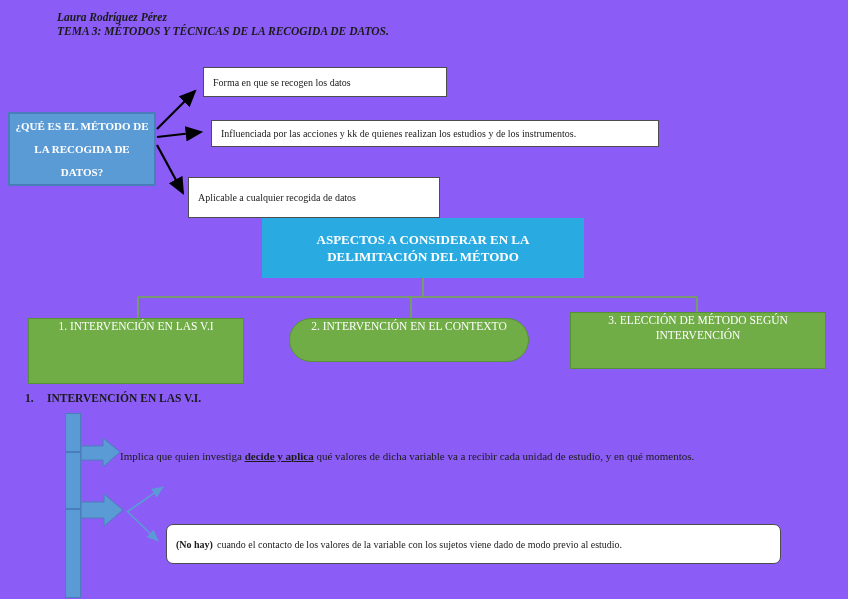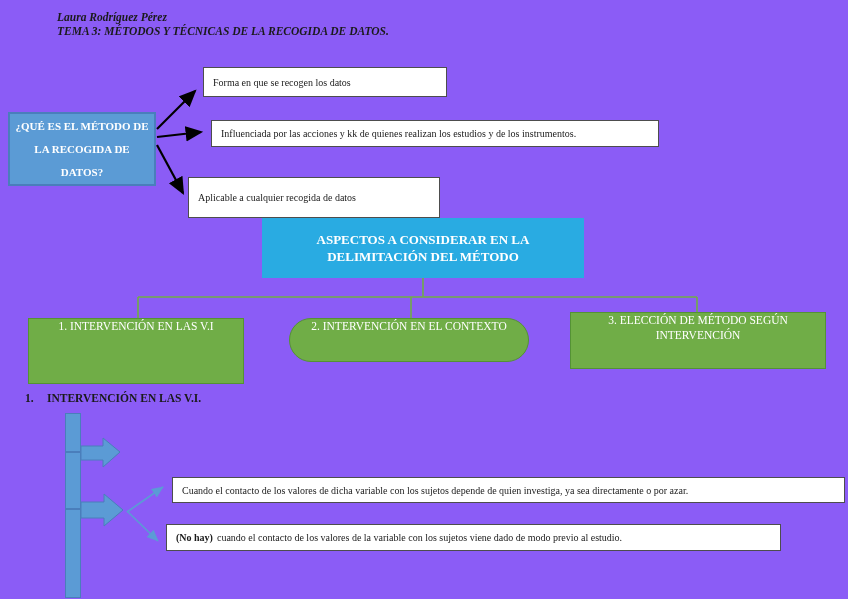--- a/index.html
+++ b/index.html
@@ -51,21 +51,21 @@
   
   .sec-heading{left:25px;top:392px;font-weight:bold;font-size:11.5px;}
   .sec-heading .num{display:inline-block;width:22px;}
   .bar-seg{left:65px;width:16px;background:var(--blue);border:1px solid var(--blue-border);}
   .seg1{top:413px;height:39px;}
   .seg2{top:452px;height:57px;}
   .seg3{top:509px;height:89px;}
   .implica{left:120px;top:450px;width:716px;font-size:11px;white-space:nowrap;}
   .implica b u{font-weight:bold;}
   .boxD{left:172px;top:477px;width:673px;height:26px;border-width:1px;}
-  .boxE{left:166px;top:524px;width:615px;height:27px;border-width:1.5px;}
+  .boxE{left:166px;top:524px;width:615px;height:40px;border-width:1.5px;border-radius:7px;}
   .boxE b{margin-right:4px;}
 </style>
 </head>
 <body>
 
 <div class="page">
 
   <svg class="overlay" viewBox="0 0 848 599">
     <defs>
       <marker id="mBlack" markerWidth="9" markerHeight="9" refX="7" refY="3.5" orient="auto">
@@ -133,23 +133,23 @@
   </div>
 
   <div class="abs sec-heading z2">
     <span class="num">1.</span><span>INTERVENCIÓN EN LAS V.I.</span>
   </div>
 
   <div class="abs bar-seg seg1 z2"></div>
   <div class="abs bar-seg seg2 z2"></div>
   <div class="abs bar-seg seg3 z2"></div>
 
+  <div class="abs implica z2">
+    <span>Implica que quien investiga </span><b><u><span>decide y aplica</span></u></b><span> qué valores de dicha variable va a recibir cada unidad de estudio, y en qué momentos.</span>
+  </div>
 
-  <div class="abs wbox boxD z2">
-    <span>Cuando el contacto de los valores de dicha variable con los sujetos depende de quien investiga, ya sea directamente o por azar.</span>
-  </div>
 
   <div class="abs wbox boxE z2">
     <b>(No hay)</b>
       <span>cuando el contacto de los valores de la variable con los sujetos viene dado de modo previo al estudio.</span>
   </div>
 
 </div>
 
 </body></html>

